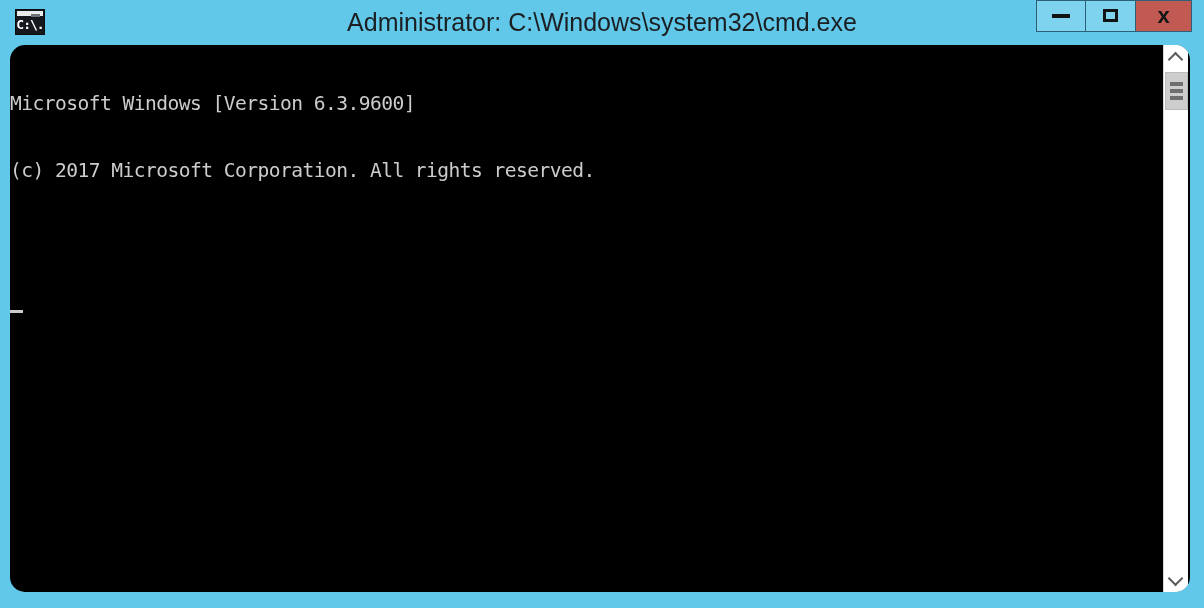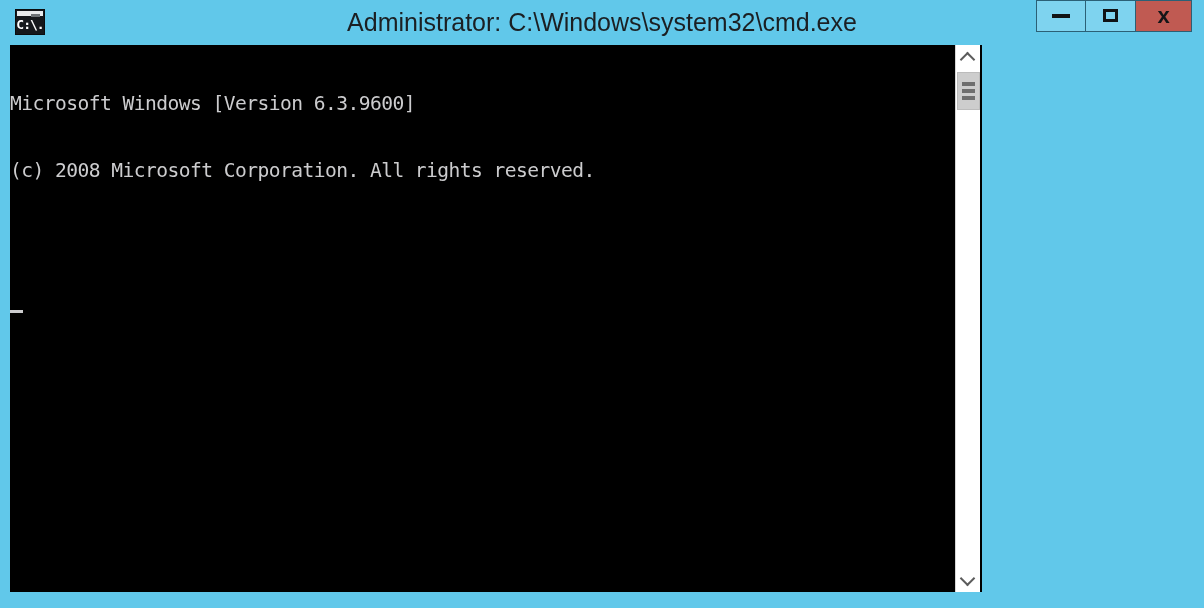--- a/index.html
+++ b/index.html
@@ -134,25 +134,26 @@
     font-size: 22px;
     font-weight: bold;
     color: #141618;
   }
 
   
   #client {
     position: absolute;
     left: 10px;
     top: 45px;
-    width: 972px;
+    width: 1180px;
     height: 547px;
     background: #000000;
     box-sizing: border-box;
     overflow: hidden;
+    border-radius: 15px;
   }
 
   #console-output {
     position: absolute;
     left: 0px;
     top: 3px;
     width: 1157px;
     color: #ccccce;
     font-family: "DejaVu Sans Mono", monospace;
     font-size: 19.6px;
@@ -266,21 +267,21 @@
         <span class="glyph-close">x</span>
       </div>
     </div>
 
   </div>
 
   <div id="client">
 
     <div id="console-output">
       <div class="console-line">Microsoft Windows [Version 6.3.9600]</div>
-      <div class="console-line">(c) 2008 Microsoft Corporation. All rights reserved.</div>
+      <div class="console-line">(c) 2017 Microsoft Corporation. All rights reserved.</div>
       <div class="console-line"></div>
       <div class="console-line"><span class="cursor-block"></span></div>
     </div>
 
     <div id="scrollbar">
       <div id="sb-track"></div>
       <div class="sb-button up">
         <span class="sb-arrow"></span>
       </div>
       <div id="sb-thumb">

